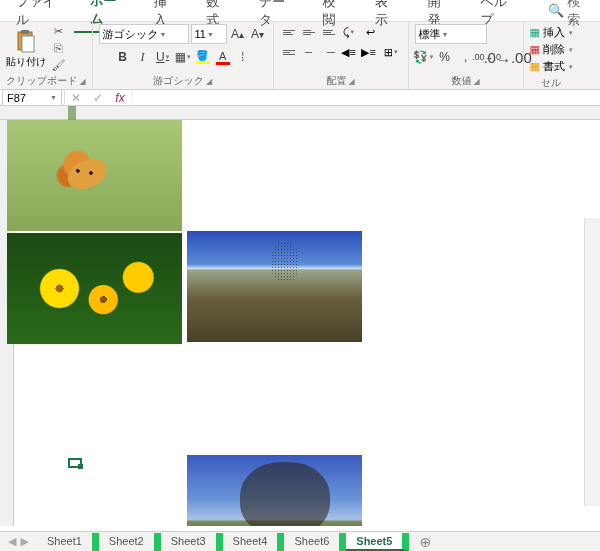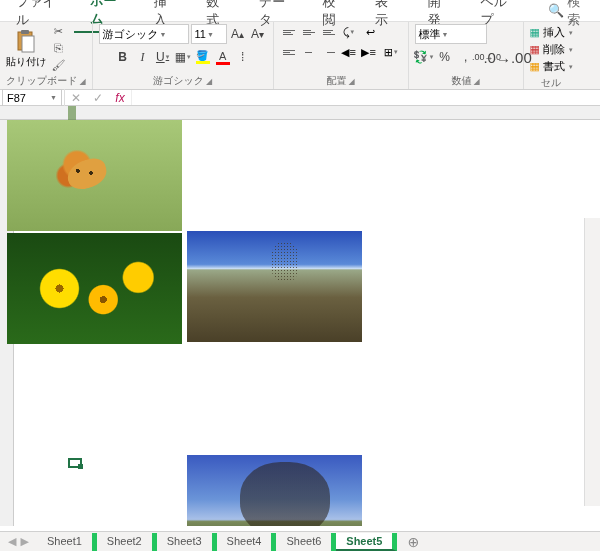--- a/index.html
+++ b/index.html
@@ -71,21 +71,21 @@
   .yellowflowers { background: radial-gradient(circle at 30% 50%, #fd0 14%, transparent 15%), radial-gradient(circle at 55% 60%, #fb0 12%, transparent 13%), radial-gradient(circle at 75% 40%, #fc0 10%, transparent 11%), linear-gradient(#1a4a12, #2a6a1a); }
   .yellowflowers::after { content:""; position:absolute; inset:0; background: radial-gradient(circle at 30% 50%, #960 3%, transparent 3%), radial-gradient(circle at 55% 60%, #850 3%, transparent 3%); }
   .baretree { background: linear-gradient(#3a5ac0 0%, #6a94d8 40%, #a8c0e8 58%, #7a8a5a 60%, #2a3420 100%); position: relative; }
   .baretree::before { content:""; position:absolute; left:30%; top:6%; width:90px; height:75px; background: radial-gradient(circle at 50% 60%, rgba(40,30,20,.55) 1px, transparent 1px); background-size: 2px 2px; border-radius: 45%; }
   
   .active-cell { position: absolute; border: 2px solid #217346; width: 14px; height: 10px; left: 68px; top: 352px; }
   .active-cell::after { content: ""; position: absolute; right: -3px; bottom: -3px; width: 5px; height: 5px; background: #217346; }
 
   .sheet-tabs { position: absolute; bottom: 0; left: 0; right: 0; height: 20px; background: #f3f2f1; border-top: 1px solid #d0d0d0; display: flex; align-items: center; font-size: 11px; }
   .sheet-nav { display: flex; gap: 4px; padding: 0 8px; color: #aaa; }
-  .sheet-tab { padding: 2px 10px; background: #f3f2f1; border-right: 5px solid #22c55e; color: #555; cursor: pointer; }
+  .sheet-tab { padding: 2px 10px; background: #f3f2f1; border-right: 7px solid #22c55e; color: #555; cursor: pointer; }
   .sheet-tab.active { background: #fff; color: #217346; border-bottom: 2px solid #217346; font-weight: bold; }
   .new-sheet { padding: 0 10px; color: #888; font-size: 14px; }
   .scroll-right { position: absolute; bottom: 20px; right: 0; top: 112px; width: 16px; background: #f3f2f1; border-left: 1px solid #ddd; }
 </style>
 </head>
 <body>
 
 <div class="tabs">
   <div class="tab">ファイル</div>
   <div class="tab active">ホーム</div>

